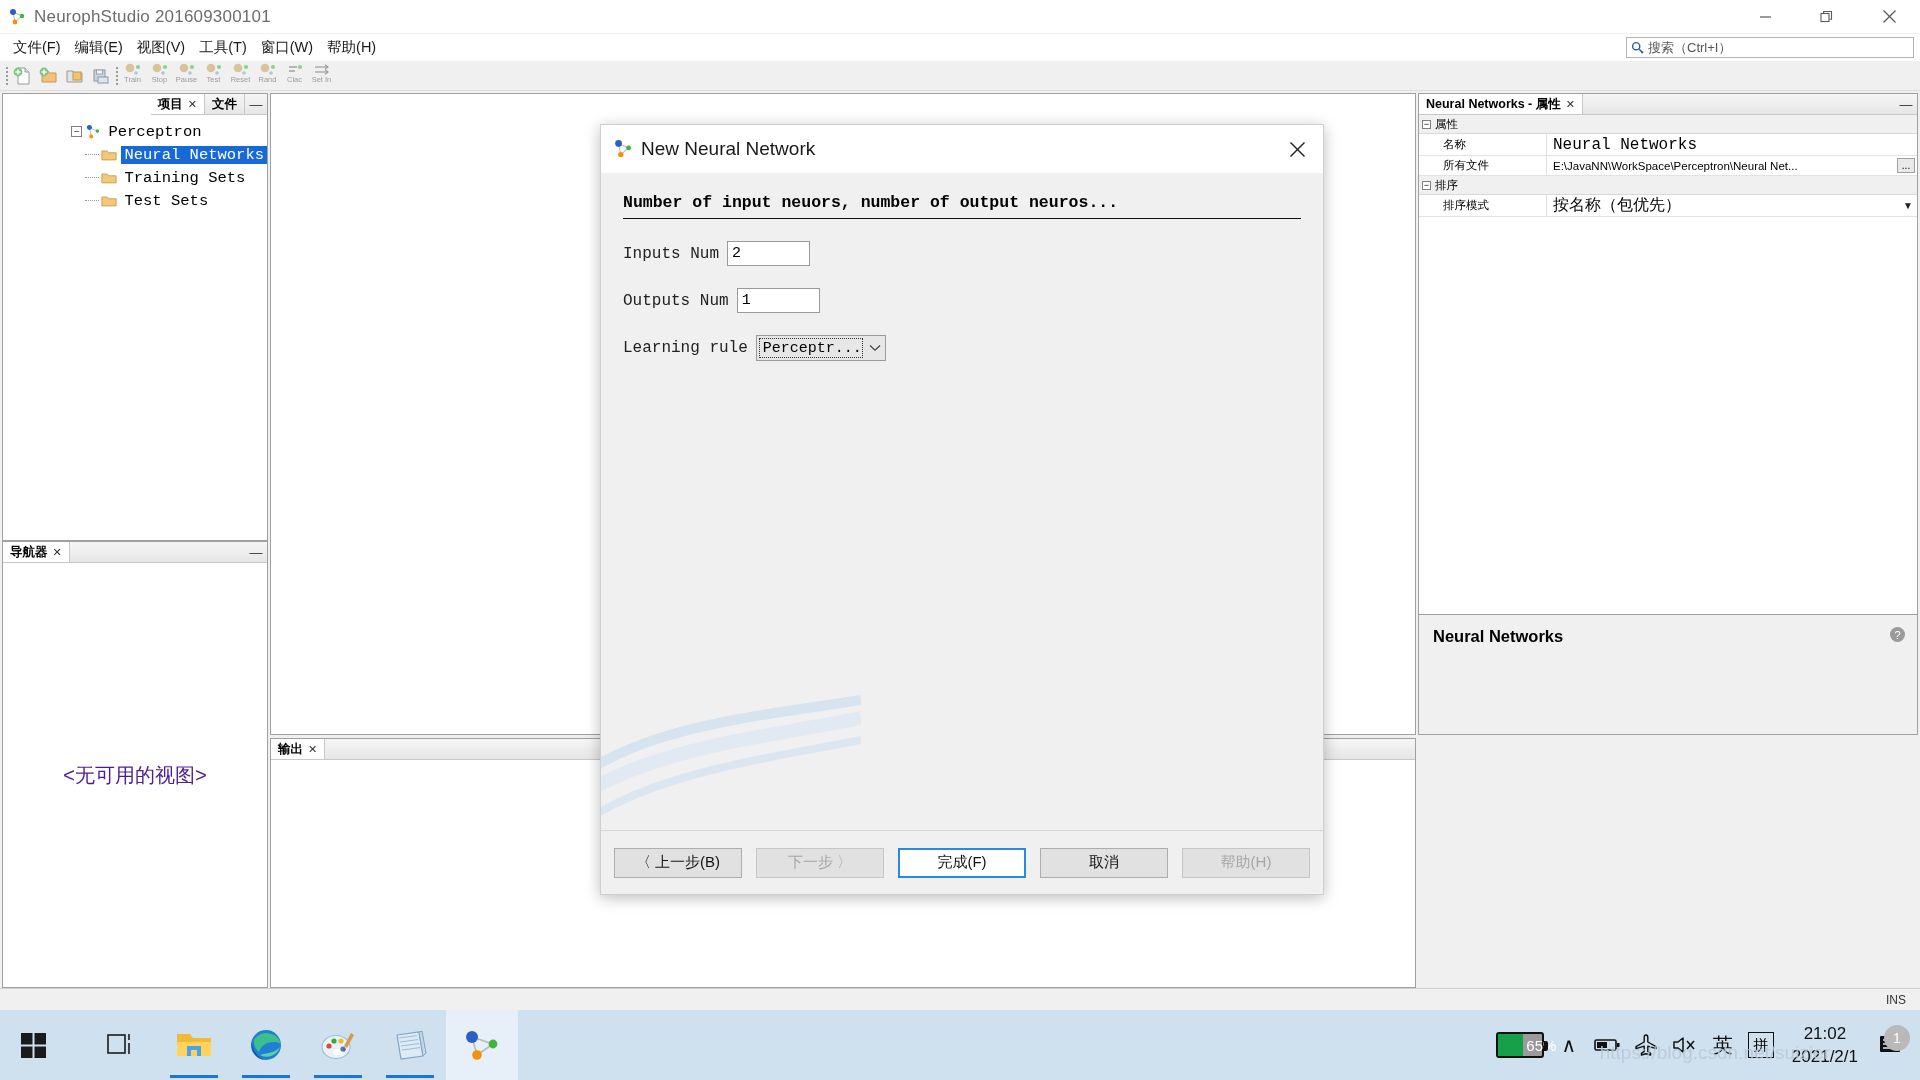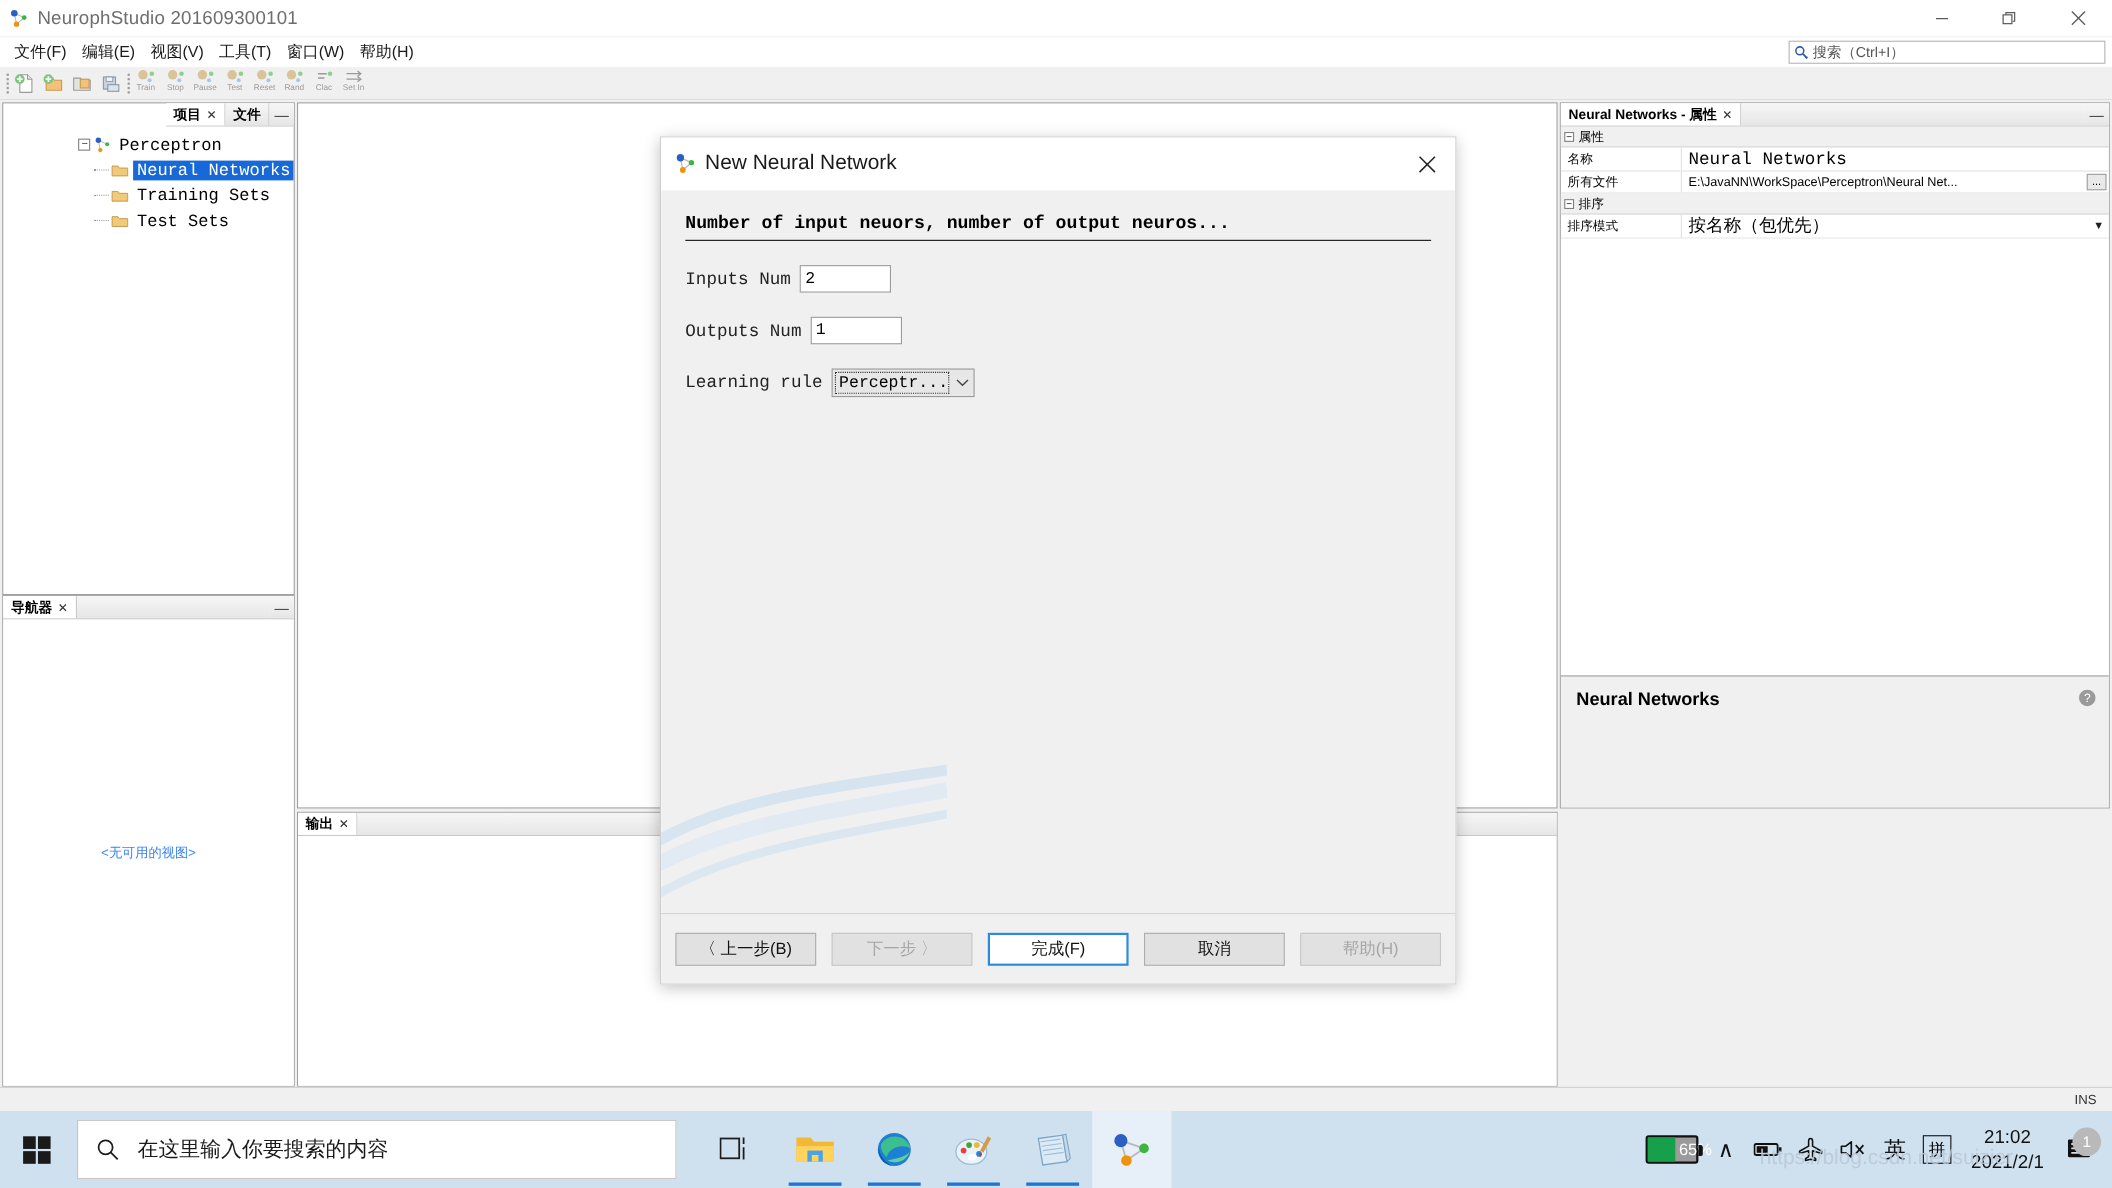--- a/index.html
+++ b/index.html
@@ -114,29 +114,29 @@
     width:11px; height:11px; border:1px solid #808080; background:#fff;
     display:flex; align-items:center; justify-content:center;
     font-size:10px; line-height:8px; color:#333; margin-right:3px; font-family:"Liberation Sans",sans-serif;
   }
   .tnode.child { padding-left: 14px; }
   .tnode .dash { width:14px; border-top:1px dotted #999; height:1px; margin-right:2px;}
   .tlabel { padding: 0 3px; }
   .tlabel.sel { background:#1669d6; color:#fff; }
 
   .navi-body { flex:1; background:#fff; display:flex; align-items:center; justify-content:center;}
-  .navi-text { color:#3b82f6; font-size:12px; font-family:"Liberation Mono", monospace;}
+  .navi-text { color:#4c1d95; font-size:20px; font-family:"Liberation Mono", monospace;}
 
   .editor-area { flex:1; background:#fff; border:1px solid #a0a0a0; min-height:0;}
   .output-panel { height: 250px; min-height:250px; margin-top:3px; }
   .output-body { flex:1; background:#fff; }
 
   
   .prop-body { background:#fff; flex:1; display:flex; flex-direction:column; min-height:0;}
-  .prop-row { display:flex; height:19px; align-items:center; border-bottom:1px solid #e2e2e2; font-size:11.5px;}
+  .prop-row { display:flex; height:19px; align-items:center; border-bottom:1px solid #e2e2e2; font-size:11.5px;padding-left:18px;}
   .prop-group { background:#f0f0f0; padding-left:3px; display:flex; align-items:center; gap:4px; border-bottom:1px solid #d8d8d8;}
   .prop-group .tog { width:9px; height:9px; border:1px solid #808080; background:#fff; display:flex; align-items:center; justify-content:center; font-size:9px; line-height:7px; }
   .prop-key { width:110px; padding-left:6px; color:#000; border-right:1px solid #e2e2e2; height:100%; display:flex; align-items:center;}
   .prop-val { flex:1; padding-left:6px; display:flex; align-items:center; height:100%; color:#000; overflow:hidden;}
   .prop-val.mono { font-family:"Liberation Mono", monospace; font-size:16px; }
   .prop-val.big { font-size:16px; }
   .prop-ell { width:18px; height:15px; border:1px solid #a0a0a0; background:#e9e9e9; display:flex; align-items:center; justify-content:center; font-size:10px; margin-right:2px;}
   .prop-caret { width:18px; display:flex; align-items:center; justify-content:center; font-size:10px; color:#222; }
   .prop-blank { flex:1; background:#fff; }
   .prop-desc {
@@ -660,29 +660,20 @@
 <div class="taskbar">
   <div class="start">
     <svg width="28" height="28" viewBox="0 0 28 28">
       <rect x="1" y="2" width="11.5" height="11.5" fill="#1a1a1a"></rect>
       <rect x="14.5" y="2" width="11.5" height="11.5" fill="#1a1a1a"></rect>
       <rect x="1" y="15.5" width="11.5" height="11.5" fill="#1a1a1a"></rect>
       <rect x="14.5" y="15.5" width="11.5" height="11.5" fill="#1a1a1a"></rect>
     </svg>
   </div>
 
-  <div class="tb-search">
-    <span class="mag">
-      <svg width="22" height="22" viewBox="0 0 22 22">
-        <circle cx="9" cy="9" r="6.4" fill="none" stroke="#1c1c1c" stroke-width="1.6"></circle>
-        <line x1="13.6" y1="13.6" x2="20" y2="20" stroke="#1c1c1c" stroke-width="1.6"></line>
-      </svg>
-    </span>
-    <span class="ph">在这里输入你要搜索的内容</span>
-  </div>
 
   <div class="tb-apps">
     <div class="tb-app">
       <svg width="30" height="26" viewBox="0 0 30 26">
         <rect x="1" y="3" width="17" height="18" fill="none" stroke="#1c1c1c" stroke-width="1.6"></rect>
         <line x1="22" y1="2" x2="22" y2="8" stroke="#1c1c1c" stroke-width="1.6"></line>
         <line x1="22" y1="11" x2="22" y2="22" stroke="#1c1c1c" stroke-width="1.6"></line>
       </svg>
     </div>
 

